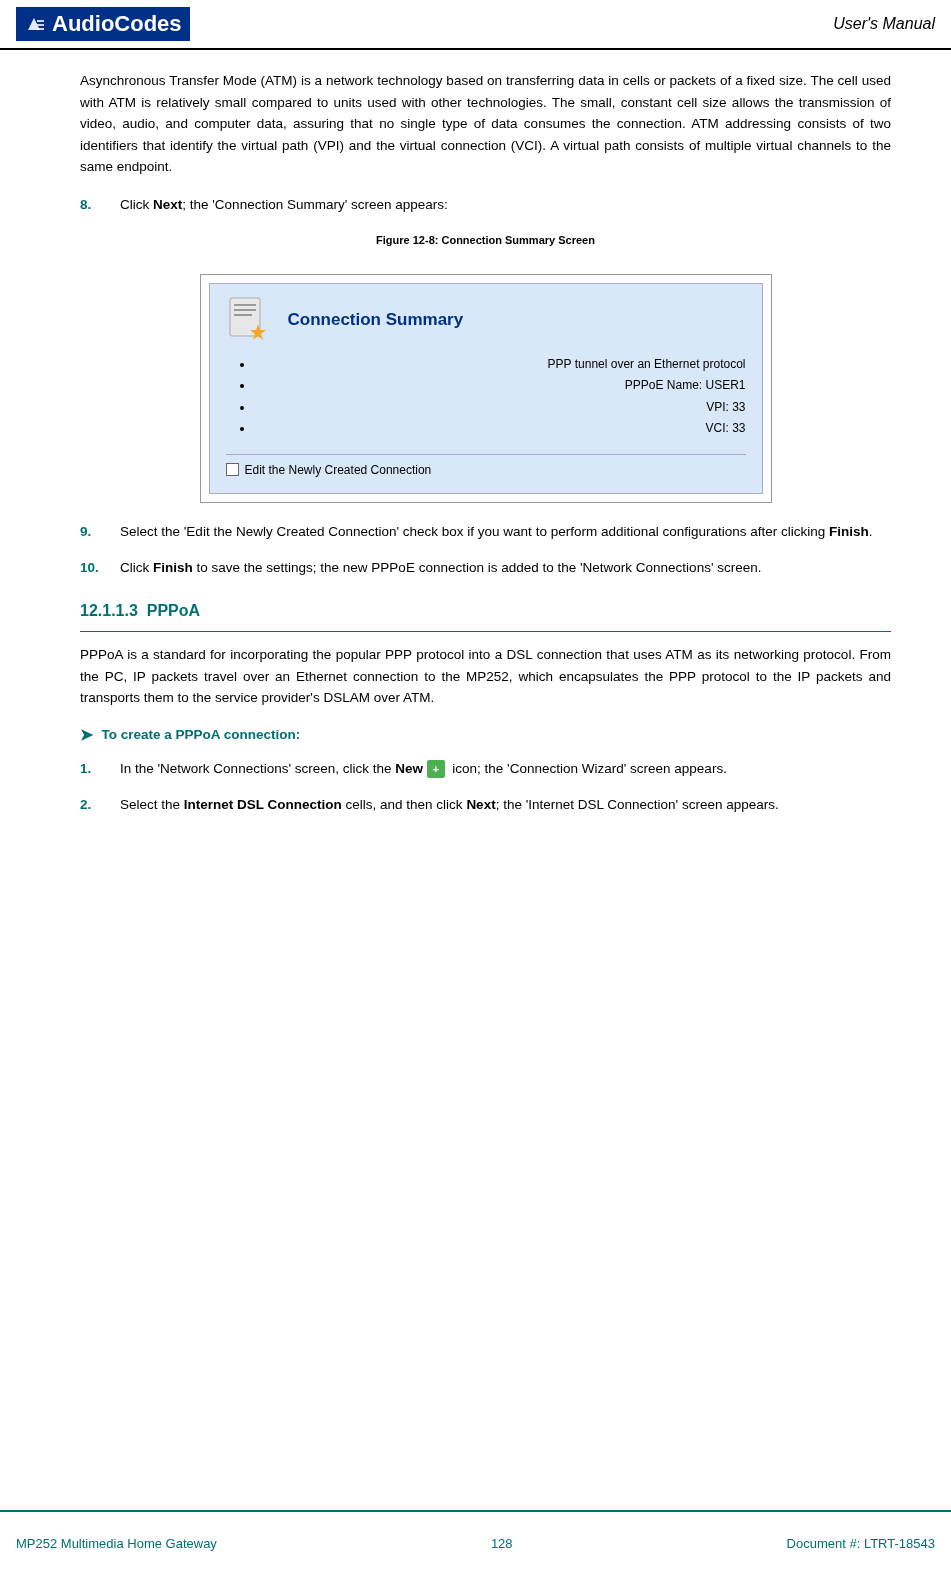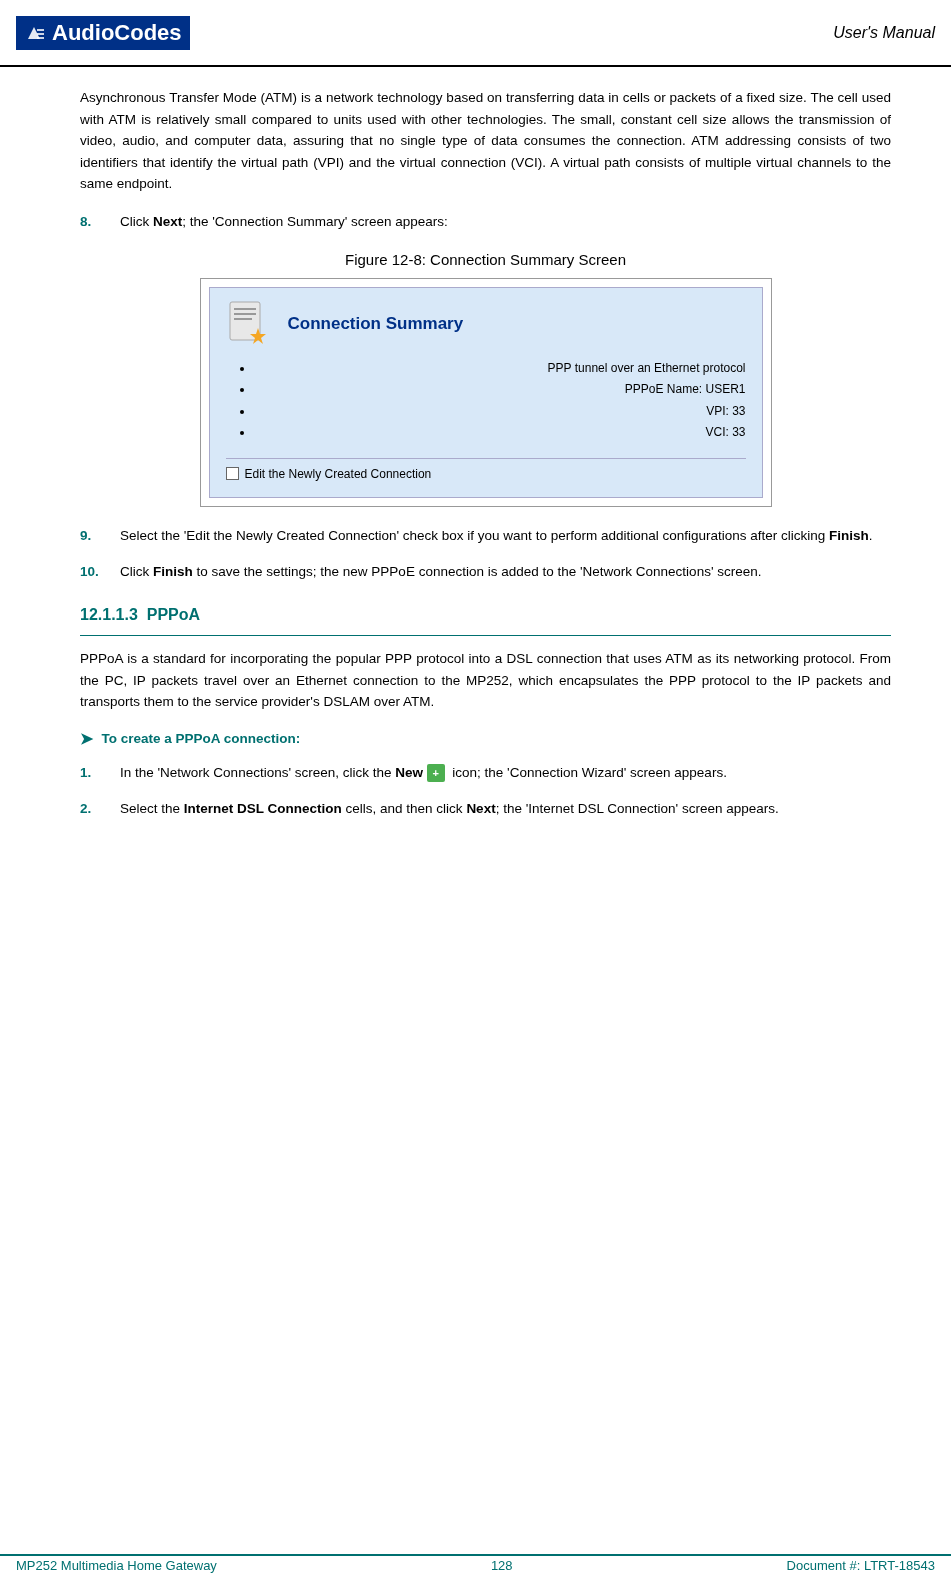--- a/index.html
+++ b/index.html
@@ -13,21 +13,21 @@
       position: relative;
     }
 
     
     .header {
       display: flex;
       justify-content: space-between;
       align-items: center;
       padding: 8px 16px;
       border-bottom: 2px solid #000;
-      height: 67px;
+      height: 50px;
     }
     .logo-area {
       display: flex;
       align-items: center;
     }
     .logo-box {
       background: #003087;
       color: #fff;
       font-size: 22px;
       font-weight: bold;
@@ -83,23 +83,23 @@
     .step-content b, .step-content strong {
       font-weight: bold;
     }
 
     
     .figure-container {
       text-align: center;
       margin: 18px 0;
     }
     .figure-caption {
-      font-weight: normal;
-      font-size: 15px;
-      margin-bottom: 10px;
+      font-weight: bold;
+      font-size: 11px;
+      margin-bottom: 28px;
       color: #000;
     }
     .figure-box {
       display: inline-block;
       border: 1px solid #999;
       background: #fff;
       width: 572px;
       padding: 0;
     }
     .figure-inner {
@@ -206,21 +206,21 @@
     
     .footer {
       position: absolute;
       bottom: 0;
       left: 0;
       right: 0;
       border-top: 2px solid #007070;
       display: flex;
       justify-content: space-between;
       align-items: center;
-      padding: 2px 16px;
+      padding: 24px 16px;
       color: #007070;
       font-size: 13px;
     }
     .footer-center {
       color: #007070;
     }
   </style>
 </head>
 <body>
 

